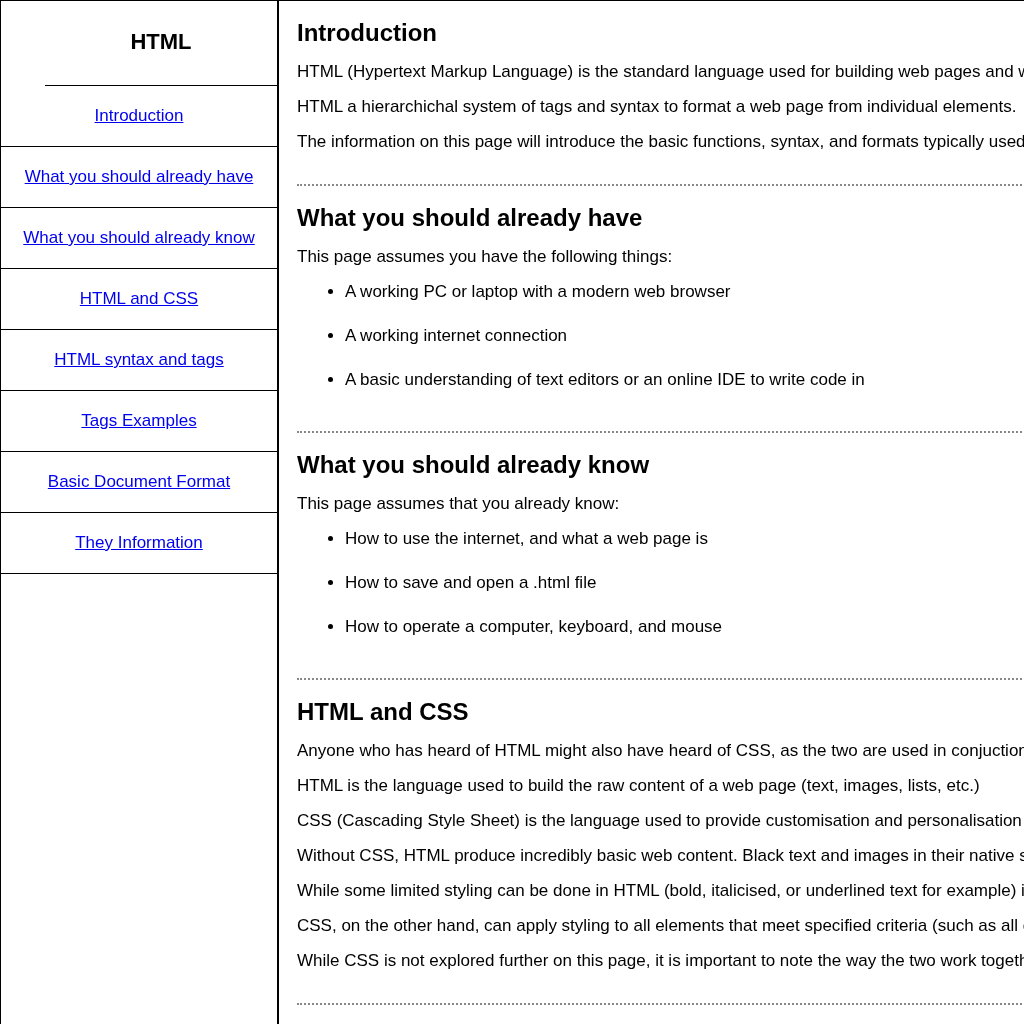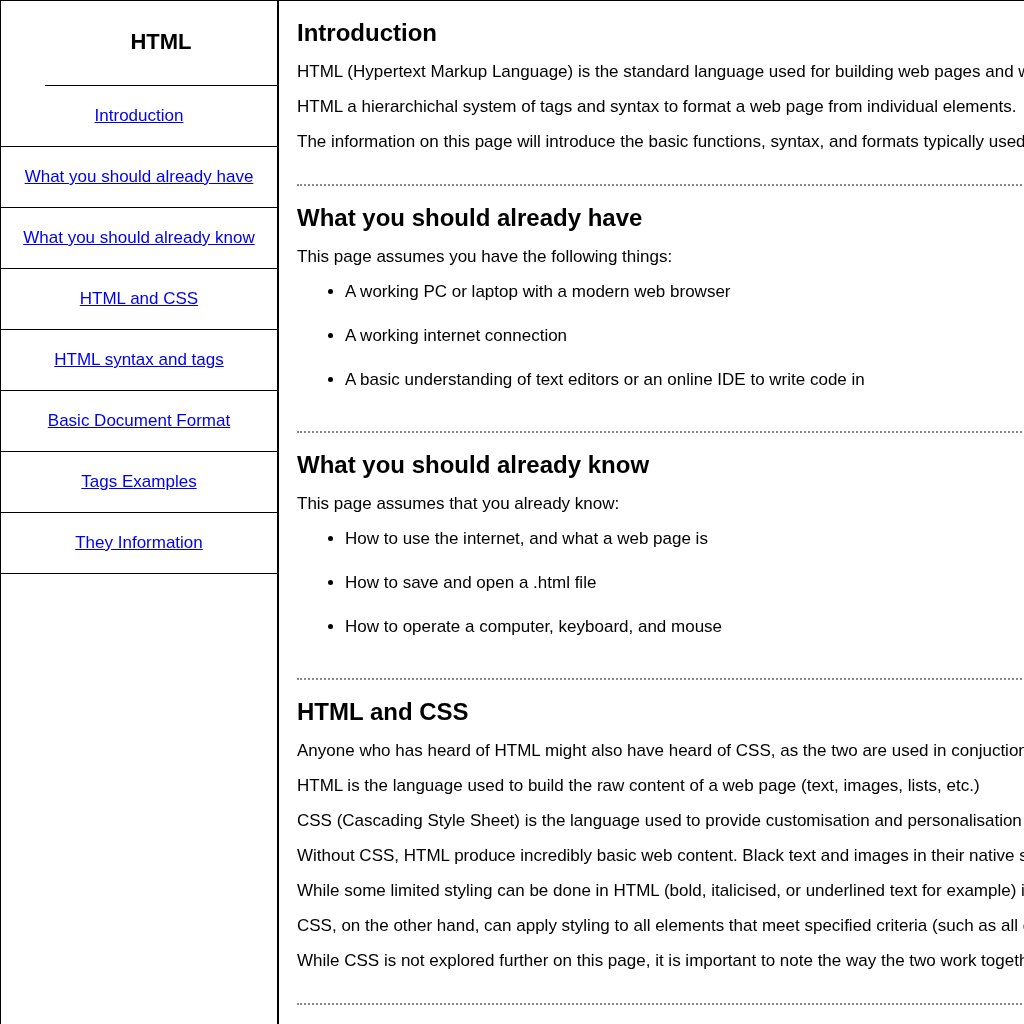--- a/index.html
+++ b/index.html
@@ -77,22 +77,22 @@
 <body>
 
 <div class="page">
   <nav>
     <div class="nav-header">HTML</div>
     <a href="#">Introduction</a>
     <a href="#">What you should already have</a>
     <a href="#">What you should already know</a>
     <a href="#">HTML and CSS</a>
     <a href="#">HTML syntax and tags</a>
+    <a href="#">Tags Examples</a>
     <a href="#">Basic Document Format</a>
-    <a href="#">Tags Examples</a>
     <a href="#">They Information</a>
   </nav>
 
   <main>
 
     <section>
       <h2>Introduction</h2>
       <p>HTML (Hypertext Markup Language) is the standard language used for building web pages and websites.</p>
       <p>HTML a hierarchichal system of tags and syntax to format a web page from individual elements.</p>
       <p>The information on this page will introduce the basic functions, syntax, and formats typically used in HTML.</p>

